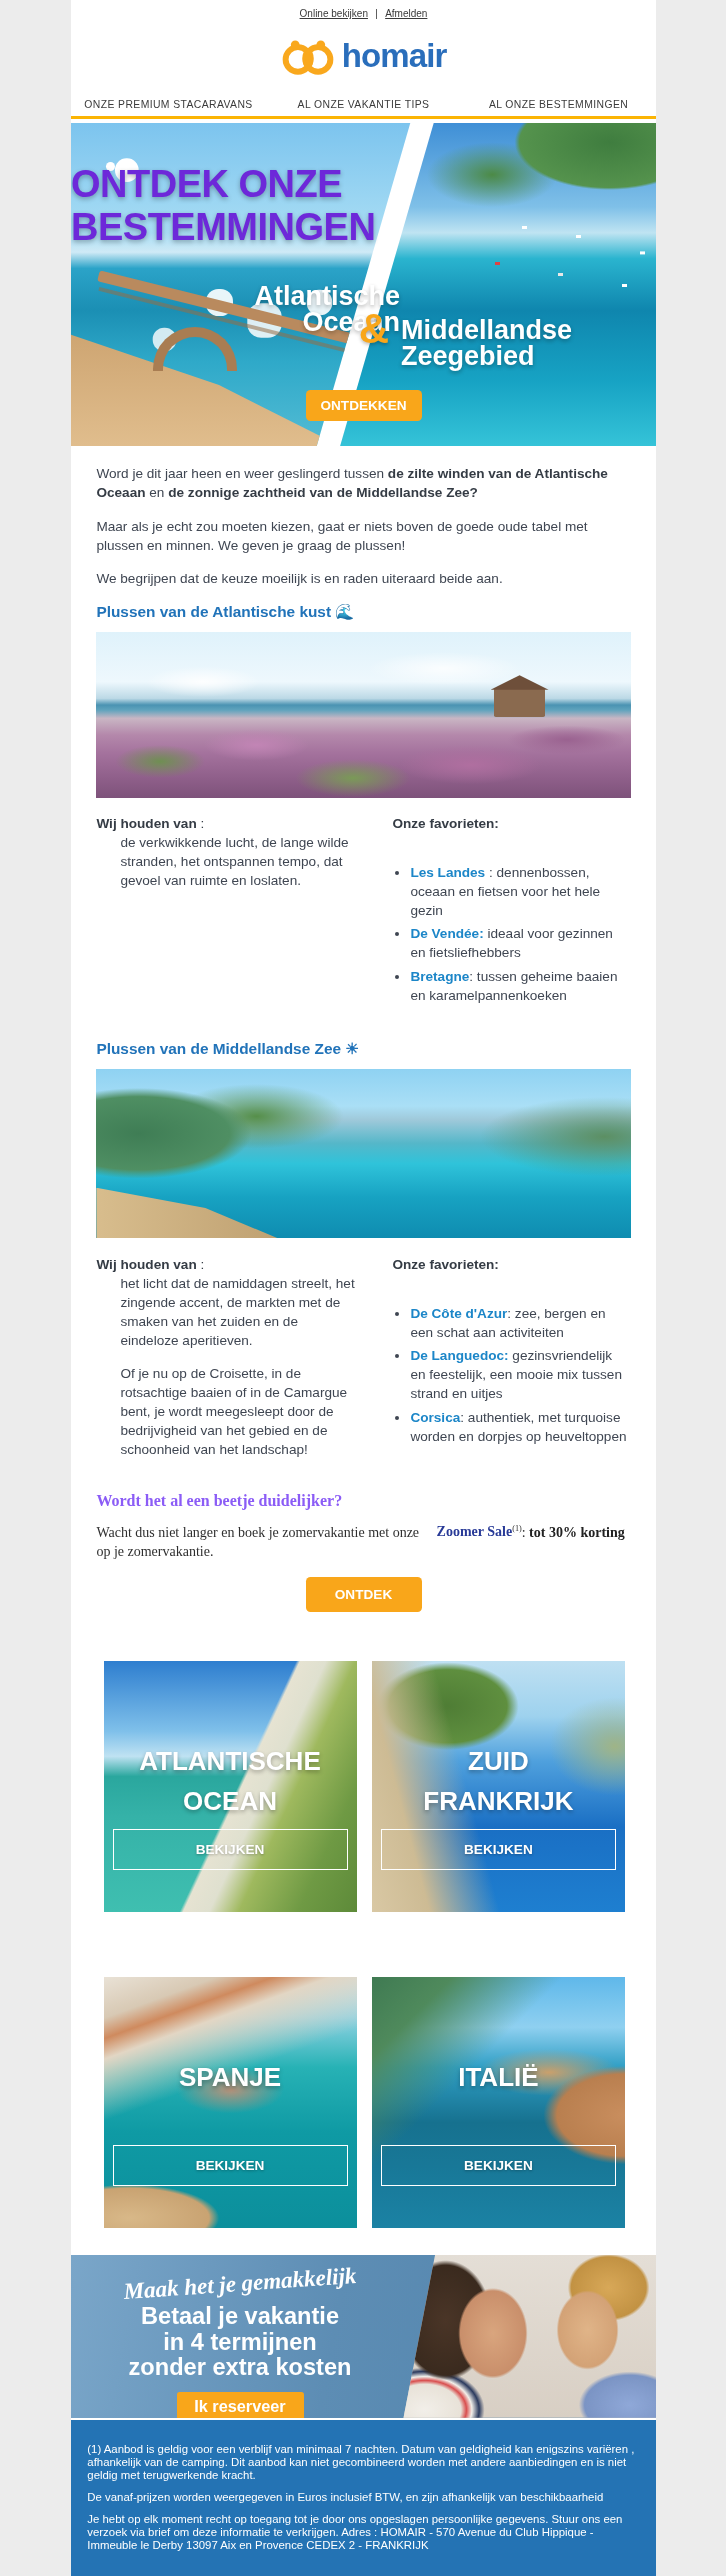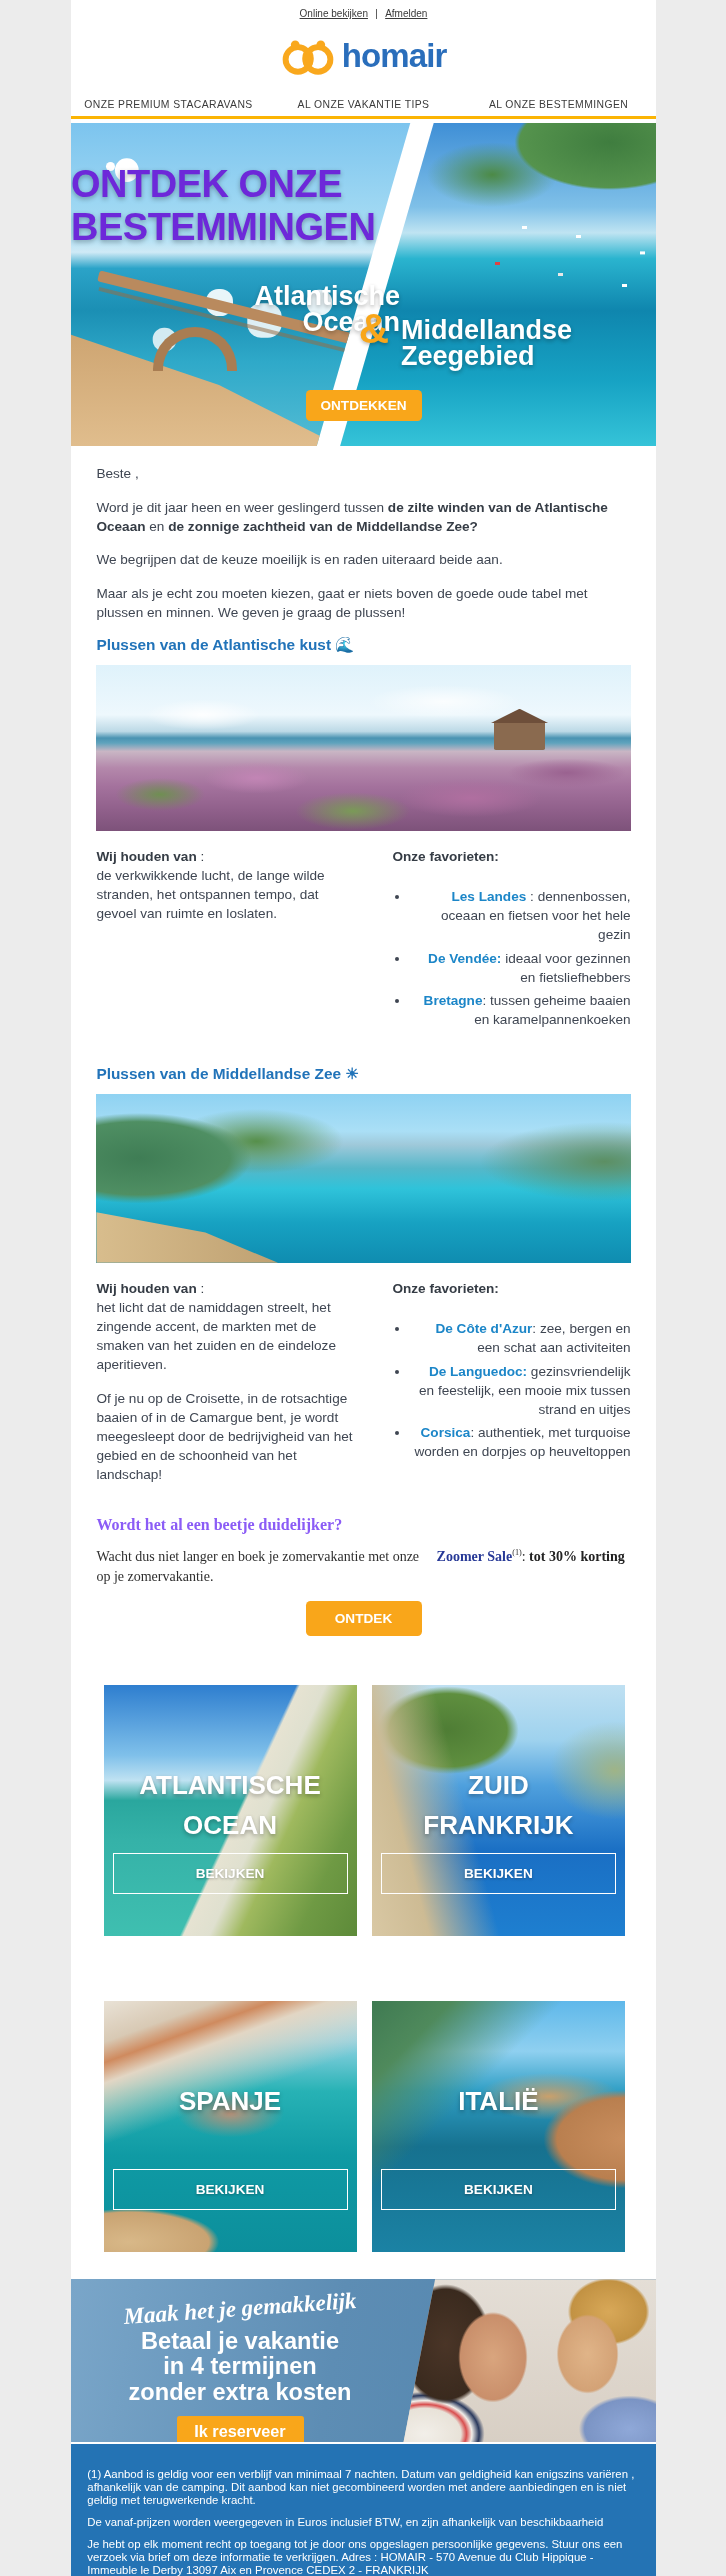--- a/index.html
+++ b/index.html
@@ -86,22 +86,22 @@
       radial-gradient(ellipse 200px 64px at 95% 40%, #5c8f63 0%, transparent 62%),
       linear-gradient(180deg,#8fd2f2 0%,#aadff6 22%,#9fc9da 30%,#55b7c9 44%,#2fc3da 56%,#17a2c2 76%,#0f8cb0 100%); }
   .med-beach { position:absolute; left:0; bottom:0; width:34%; height:30%;
     background:linear-gradient(90deg,#d8bd8d,#bfa172); clip-path:polygon(0 0, 60% 40%, 100% 100%, 0 100%); }
 
   .twocol { display:flex; padding:0 25.4px; margin-top:16.3px; }
   .col-left { width:260px; margin-right:36px; }
   .col-right { flex:1; }
   .like-label, .fav-label { font-size:13.6px; color:#353c45; line-height:19px; }
   .like-label b, .fav-label { font-weight:bold; }
-  .col-left p { margin-bottom:14.5px; }
-  .col-right ul { margin-top:21px; padding-left:18px;text-align:right; }
+  .col-left p { margin-bottom:14.5px;margin-left:24px; }
+  .col-right ul { margin-top:30px; padding-left:18px; }
   .col-right li { margin-bottom:4.5px; }
   .blue-name { color:#1c86c8; font-weight:bold; }
 
   
   .serif { font-family:"Liberation Serif", serif; }
   .cta-heading { padding:0 25.4px; margin-top:18px; font-size:16px; font-weight:bold; color:#8b5cf6; }
   .cta-p { padding:0 25.4px; margin-top:9px; font-size:14px; color:#2f2f2f; line-height:20px; }
   .cta-p .sale { color:#283a97; font-weight:bold; }
   .cta-p sup { font-size:8.2px; }
   .cta-p b { color:#222; }
@@ -206,24 +206,23 @@
     </div>
     <div class="hero-amp">&amp;</div>
     <div class="hero-label right">
       <span>Middellandse</span><br>
       <span>Zeegebied</span>
     </div>
     <a class="btn hero-btn">ONTDEKKEN</a>
   </div>
 
   <div class="intro">
-    <p><span>Beste ,</span></p>
     <p><span>Word je dit jaar heen en weer geslingerd tussen </span><b class="dark">de zilte winden van de Atlantische Oceaan</b><span> en </span><b class="dark">de zonnige zachtheid van de Middellandse Zee?</b></p>
+    <p><span>Maar als je echt zou moeten kiezen, gaat er niets boven de goede oude tabel met plussen en minnen. We geven je graag de plussen!</span></p>
     <p><span>We begrijpen dat de keuze moeilijk is en raden uiteraard beide aan.</span></p>
-    <p><span>Maar als je echt zou moeten kiezen, gaat er niets boven de goede oude tabel met plussen en minnen. We geven je graag de plussen!</span></p>
   </div>
 
   <h3 class="section-heading">Plussen van de Atlantische kust 🌊</h3>
   <div class="photo atl-photo">
     <div class="atl-flowers"></div>
     <div class="hut"></div>
   </div>
   <div class="twocol">
     <div class="col-left">
       <div class="like-label"><b>Wij houden van</b><span> :</span></div>

